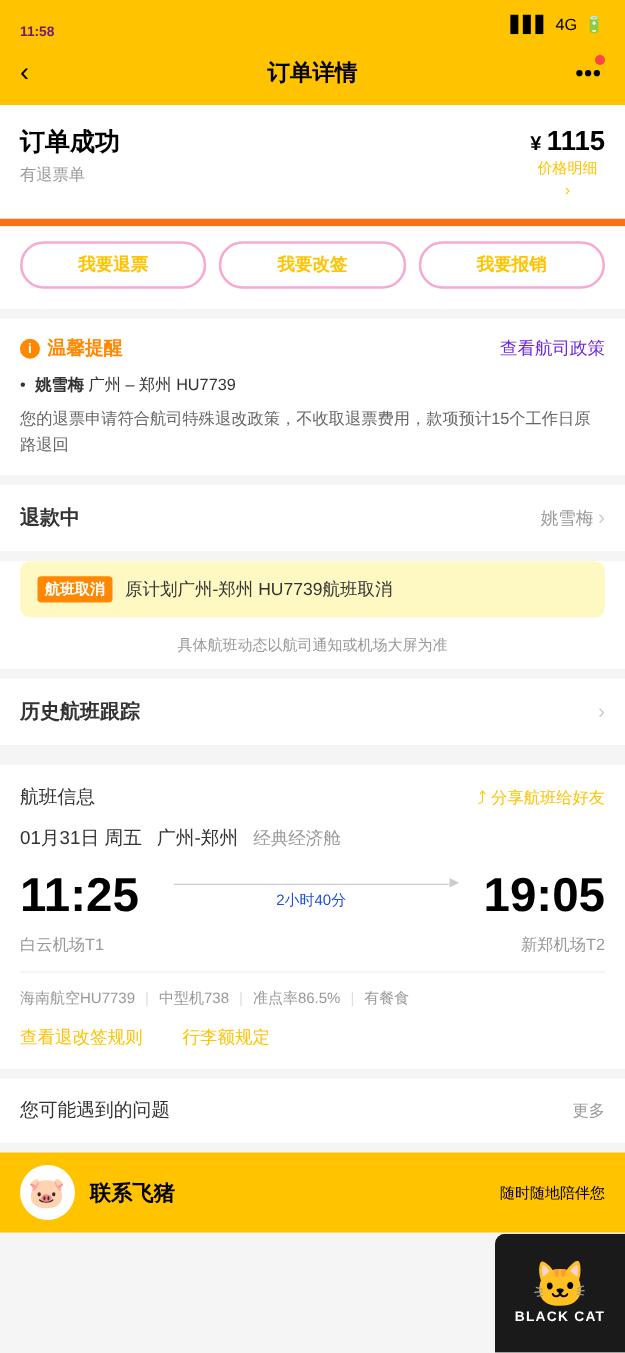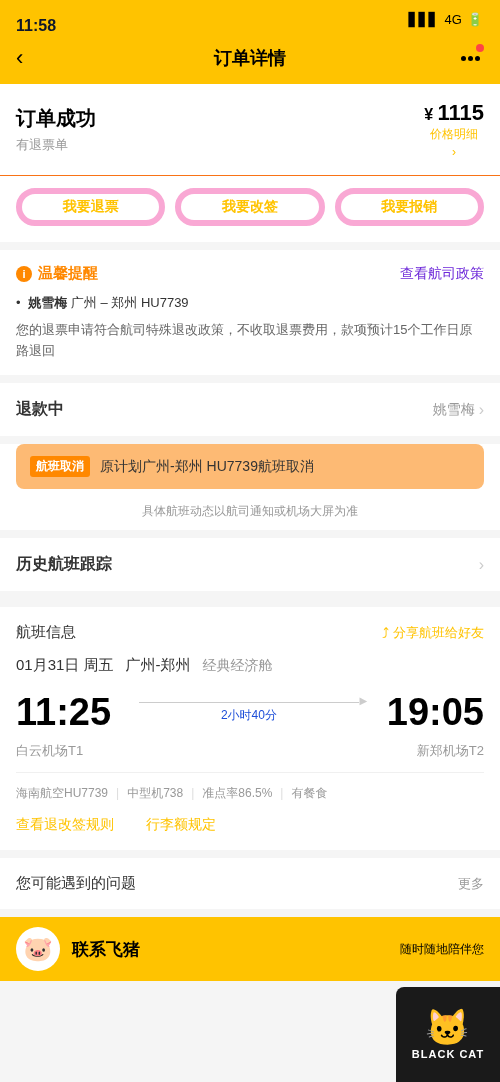--- a/index.html
+++ b/index.html
@@ -16,23 +16,23 @@
     
     .status-bar {
       background: #FFC300;
       display: flex;
       justify-content: space-between;
       align-items: center;
       padding: 8px 16px 6px;
       height: 36px;
     }
     .status-time {
-      font-size: 16px;
-      font-weight: 600;
-      color: #0f172a;
+      font-size: 11px;
+      font-weight: 600;
+      color: #701a75;
       margin-top: 13px;
     }
     .status-icons {
       display: flex;
       align-items: center;
       gap: 6px;
       font-size: 13px;
       color: #000;
     }
 
@@ -90,22 +90,22 @@
     .main-content {
       background: #f5f5f5;
     }
 
     
     .success-section {
       background: #fff;
       padding: 16px 16px 16px;
       display: flex;
       justify-content: space-between;
-      align-items: center;
-      border-bottom: 1px solid #f97316;
+      align-items: flex-start;
+      border-bottom: 6px solid #f97316;
       gap: 31px;
     }
     .success-left h2 {
       font-size: 20px;
       font-weight: 700;
       color: #000;
       margin-bottom: 4px;
     }
     .success-left .subtitle {
       font-size: 13px;
@@ -137,21 +137,21 @@
     .action-buttons {
       background: #fff;
       padding: 12px 16px 16px;
       display: flex;
       gap: 10px;
     }
     .action-btn {
       flex: 1;
       height: 38px;
       border-radius: 20px;
-      border: 6px solid #f9a8d4;
+      border: 2px solid #f9a8d4;
       background: #fff;
       color: #FFC300;
       font-size: 14px;
       font-weight: 600;
       cursor: pointer;
       display: flex;
       align-items: center;
       justify-content: center;
     }
 
@@ -223,21 +223,21 @@
     .refund-person {
       font-size: 14px;
       color: #999;
       display: flex;
       align-items: center;
       gap: 4px;
     }
 
     
     .cancel-alert {
-      background: #fdba74;
+      background: #fef9c3;
       margin: 8px 16px;
       border-radius: 8px;
       padding: 12px 14px;
       display: flex;
       align-items: flex-start;
       gap: 10px;
     }
     .cancel-badge {
       background: #FF8800;
       color: #fff;

